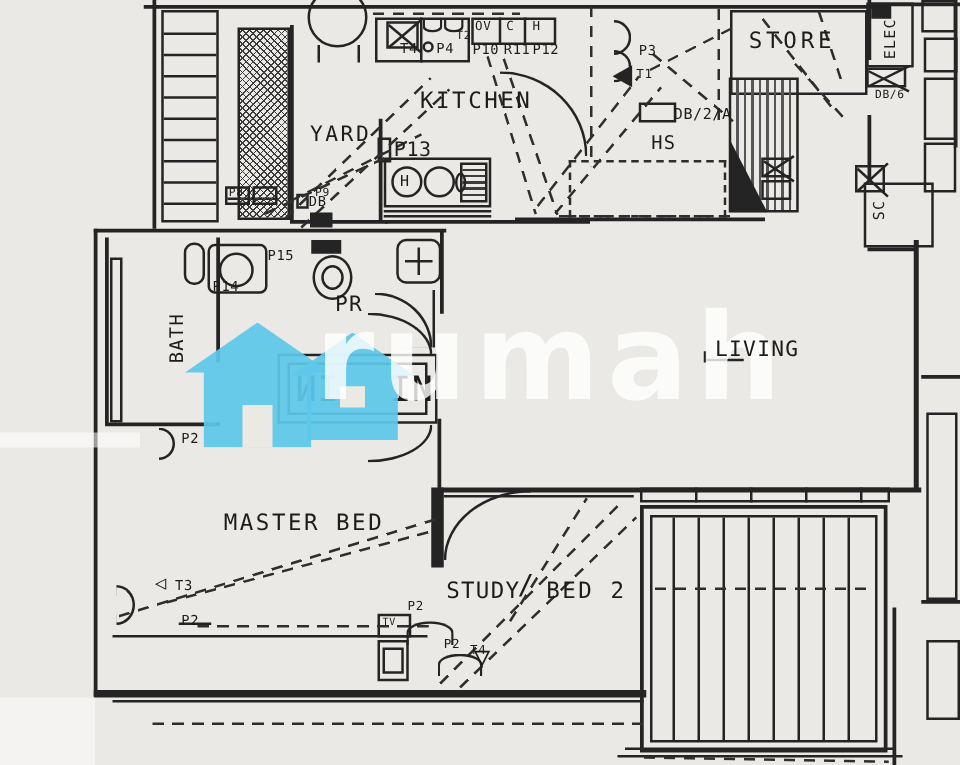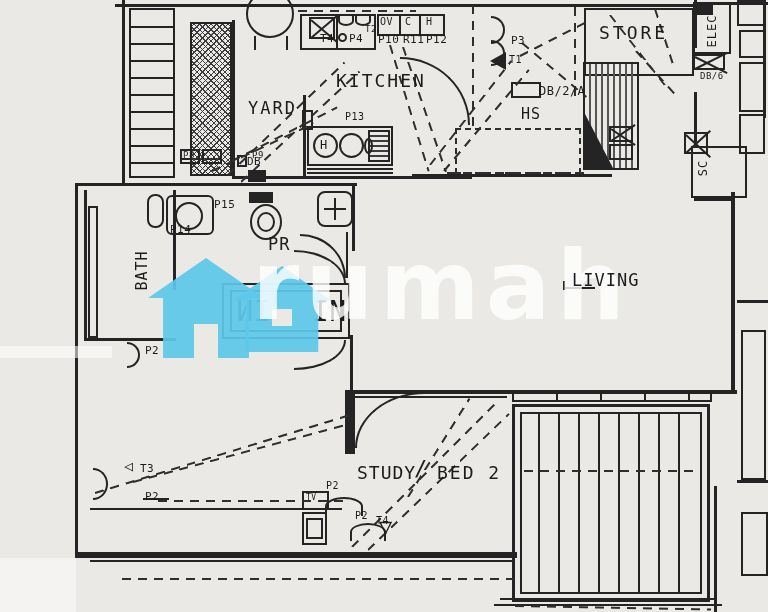--- a/index.html
+++ b/index.html
@@ -229,37 +229,38 @@
     </div>
 
   <div class="artifact" style="left:0;top:346px;width:112px;height:12px;background:rgba(255,255,255,.55);"></div>
   <div class="artifact" style="left:0;top:558px;width:76px;height:54px;background:rgba(255,255,255,.45);"></div>
 
   <span class="lbl room" style="left:336px;top:72px;font-size:18px;letter-spacing:2px;">KITCHEN</span>
   <span class="lbl room" style="left:248px;top:100px;font-size:17px;letter-spacing:2px;">YARD</span>
   <span class="lbl room v" style="left:117px;top:263px;width:50px;font-size:15px;">BATH</span>
   <span class="lbl room" style="left:268px;top:236px;font-size:17px;">PR</span>
   <span class="lbl room" style="left:572px;top:272px;font-size:17px;">LIVING</span>
+  <span class="lbl room" style="left:179px;top:410px;font-size:18px;letter-spacing:2px;">MASTER BED</span>
   <span class="lbl room" style="left:357px;top:464px;font-size:18px;">STUDY</span>
   <span class="lbl room" style="left:414px;top:458px;font-size:22px;">/</span>
   <span class="lbl room" style="left:437px;top:464px;font-size:18px;letter-spacing:2px;">BED 2</span>
   <span class="lbl room" style="left:599px;top:24px;font-size:18px;letter-spacing:3px;">STORE</span>
   <span class="lbl room v" style="left:692px;top:25px;width:40px;font-size:12px;">ELEC</span>
   <span class="lbl room v" style="left:683px;top:162px;width:40px;font-size:12px;">SC</span>
 
   <span class="lbl tag" style="left:320px;top:33px;">T4</span>
   <span class="lbl tag" style="left:349px;top:33px;text-align:center;">P4</span>
   <span class="lbl tag" style="left:380px;top:17px;font-size:10px;">OV</span>
   <span class="lbl tag" style="left:405px;top:17px;font-size:10px;">C</span>
   <span class="lbl tag" style="left:426px;top:17px;font-size:10px;">H</span>
   <span class="lbl tag" style="left:378px;top:34px;">P10</span>
   <span class="lbl tag" style="left:403px;top:34px;">R11</span>
   <span class="lbl tag" style="left:426px;top:34px;">P12</span>
   <span class="lbl tag" style="left:365px;top:25px;font-size:9px;">T2</span>
-  <span class="lbl tag" style="left:315px;top:112px;font-size:10px;margin-left:30px;">P13</span>
+  <span class="lbl tag" style="left:315px;top:112px;font-size:16px;">P13</span>
   <span class="lbl tag" style="left:247px;top:156px;">DB</span>
   <span class="lbl tag" style="left:183px;top:151px;font-size:9px;">P8</span>
   <span class="lbl tag" style="left:204px;top:151px;font-size:9px;padding-left:48px;">P9</span>
   <span class="lbl tag" style="left:511px;top:35px;">P3</span>
   <span class="lbl tag" style="left:509px;top:55px;font-size:10px;">T1</span>
   <span class="lbl tag" style="left:521px;top:67px;font-size:15px;letter-spacing:1px;margin-top:40px;">HS</span>
   <span class="lbl tag" style="left:539px;top:85px;font-size:12px;">DB/2/A</span>
   <span class="lbl tag" style="left:700px;top:72px;font-size:9px;">DB/6</span>
   <span class="lbl tag" style="left:170px;top:224px;">P14</span>
   <span class="lbl tag" style="left:214px;top:199px;">P15</span>

